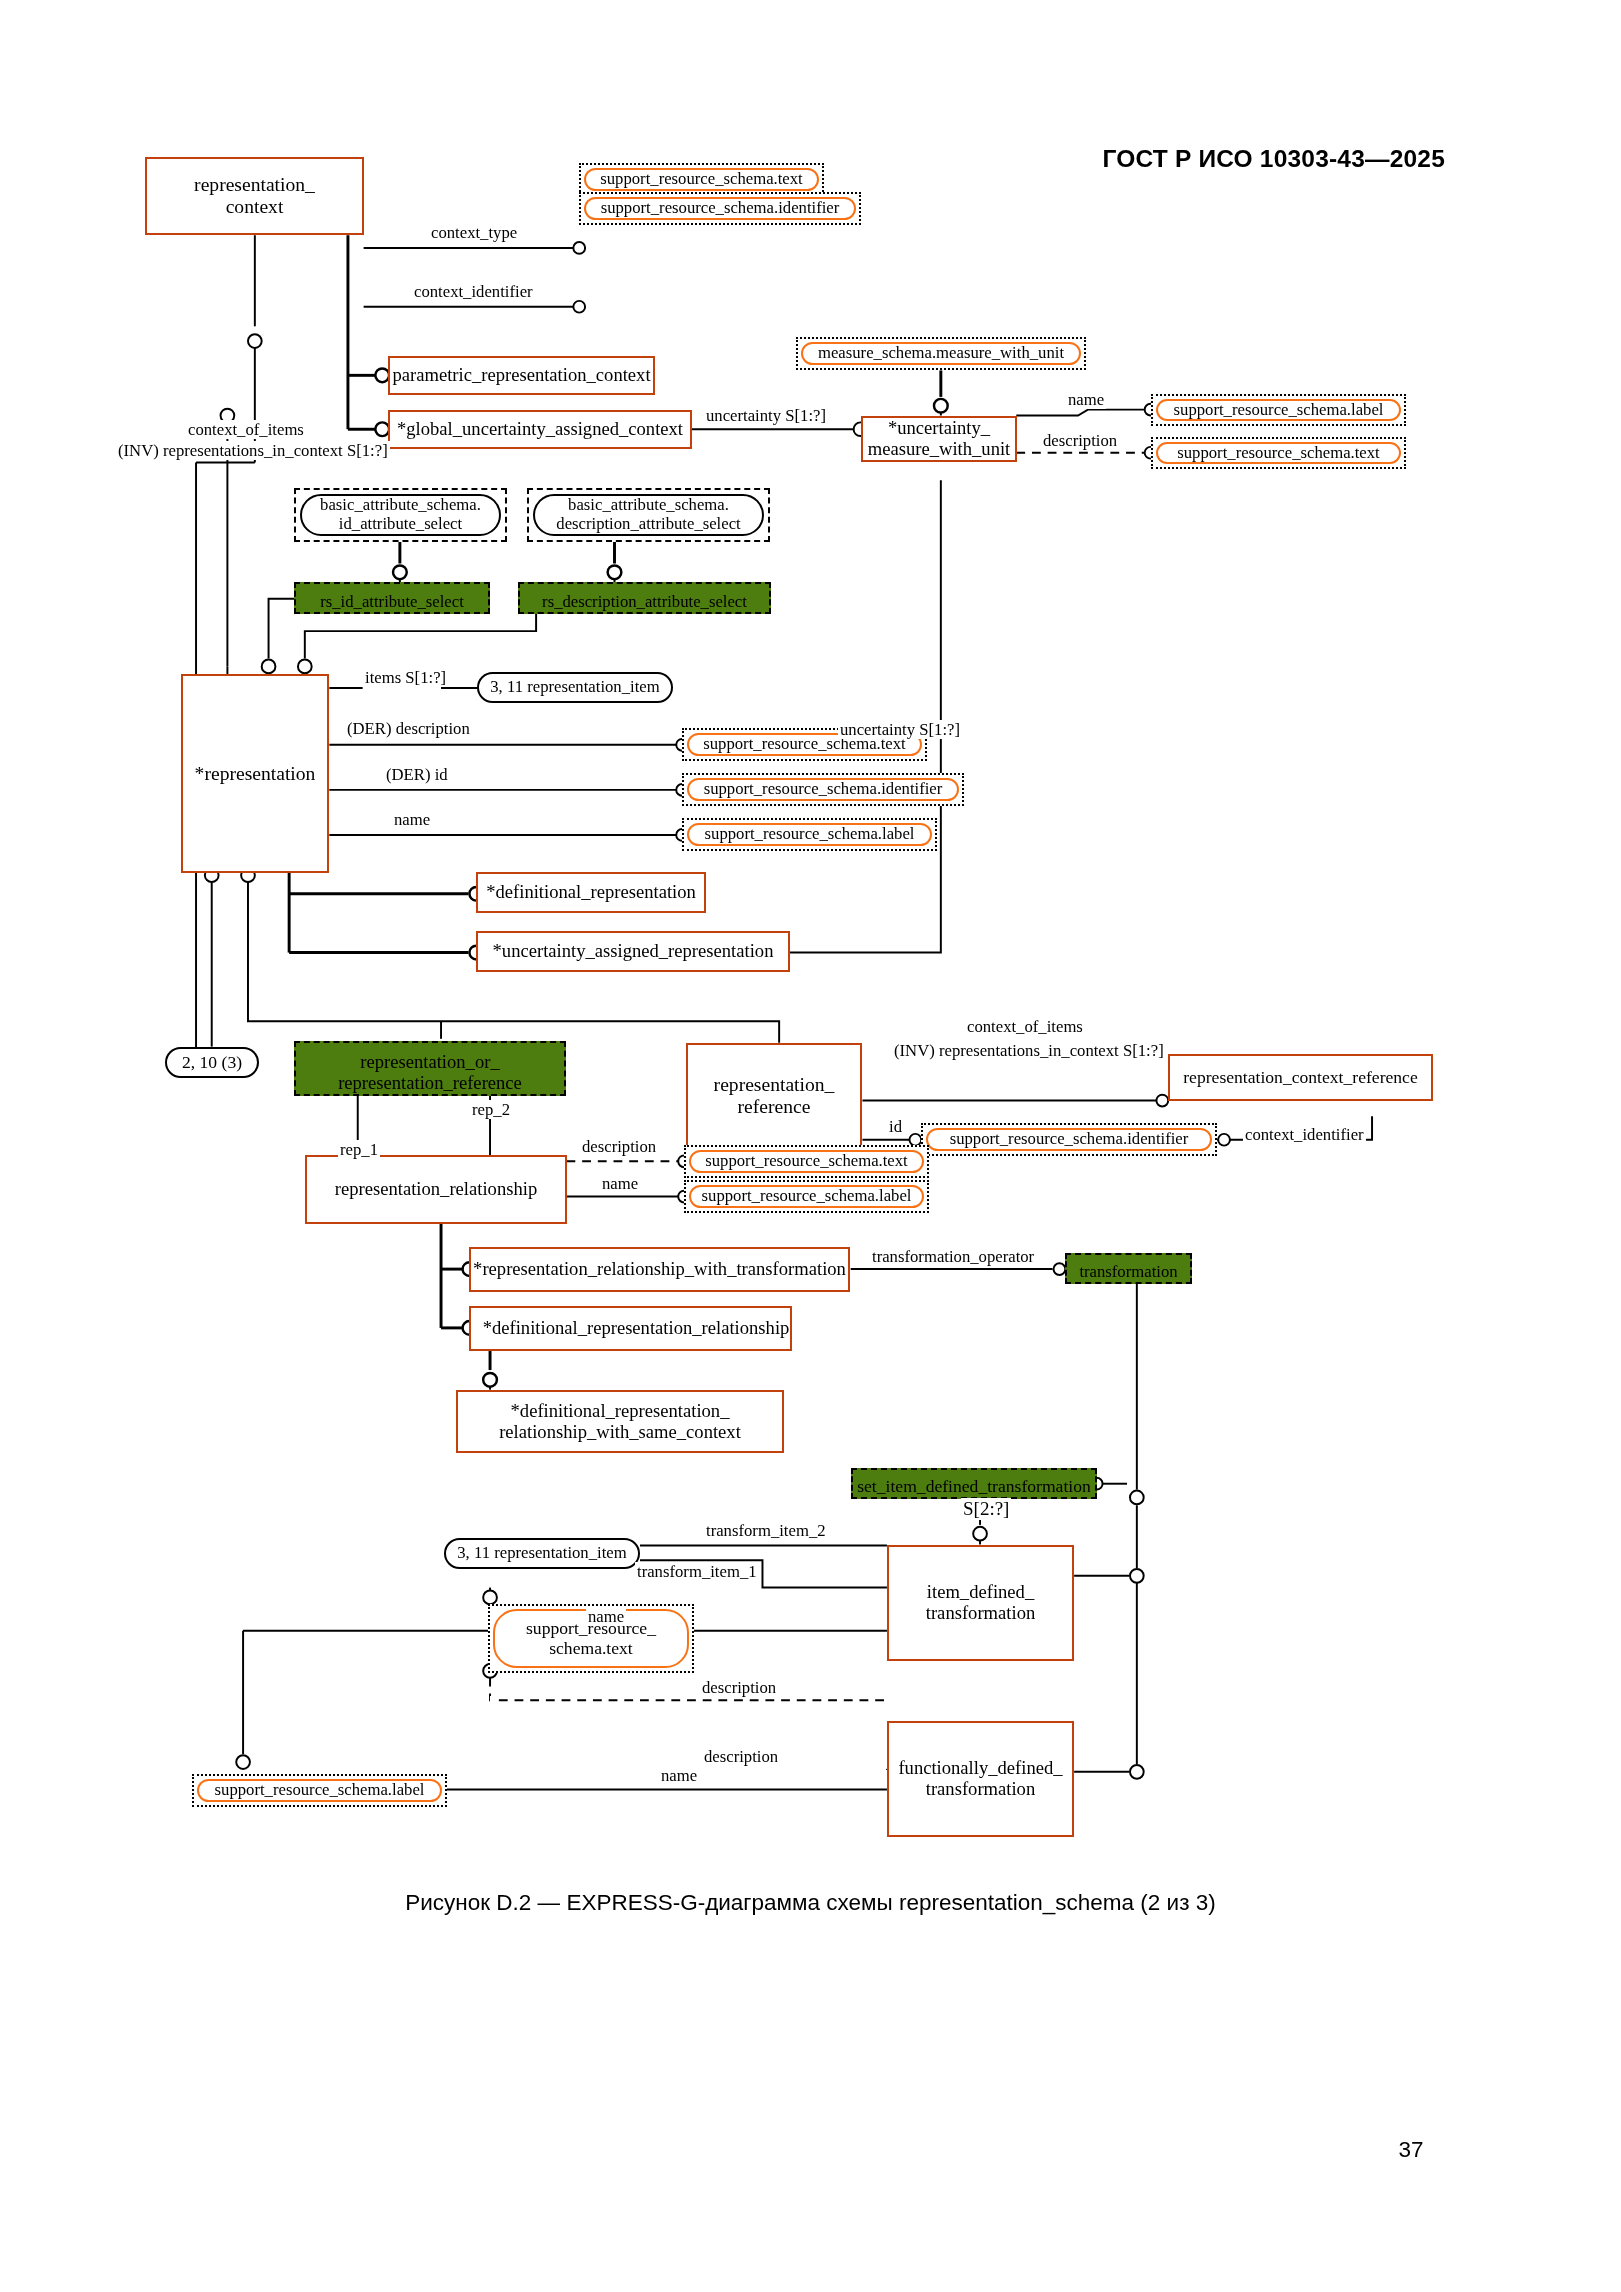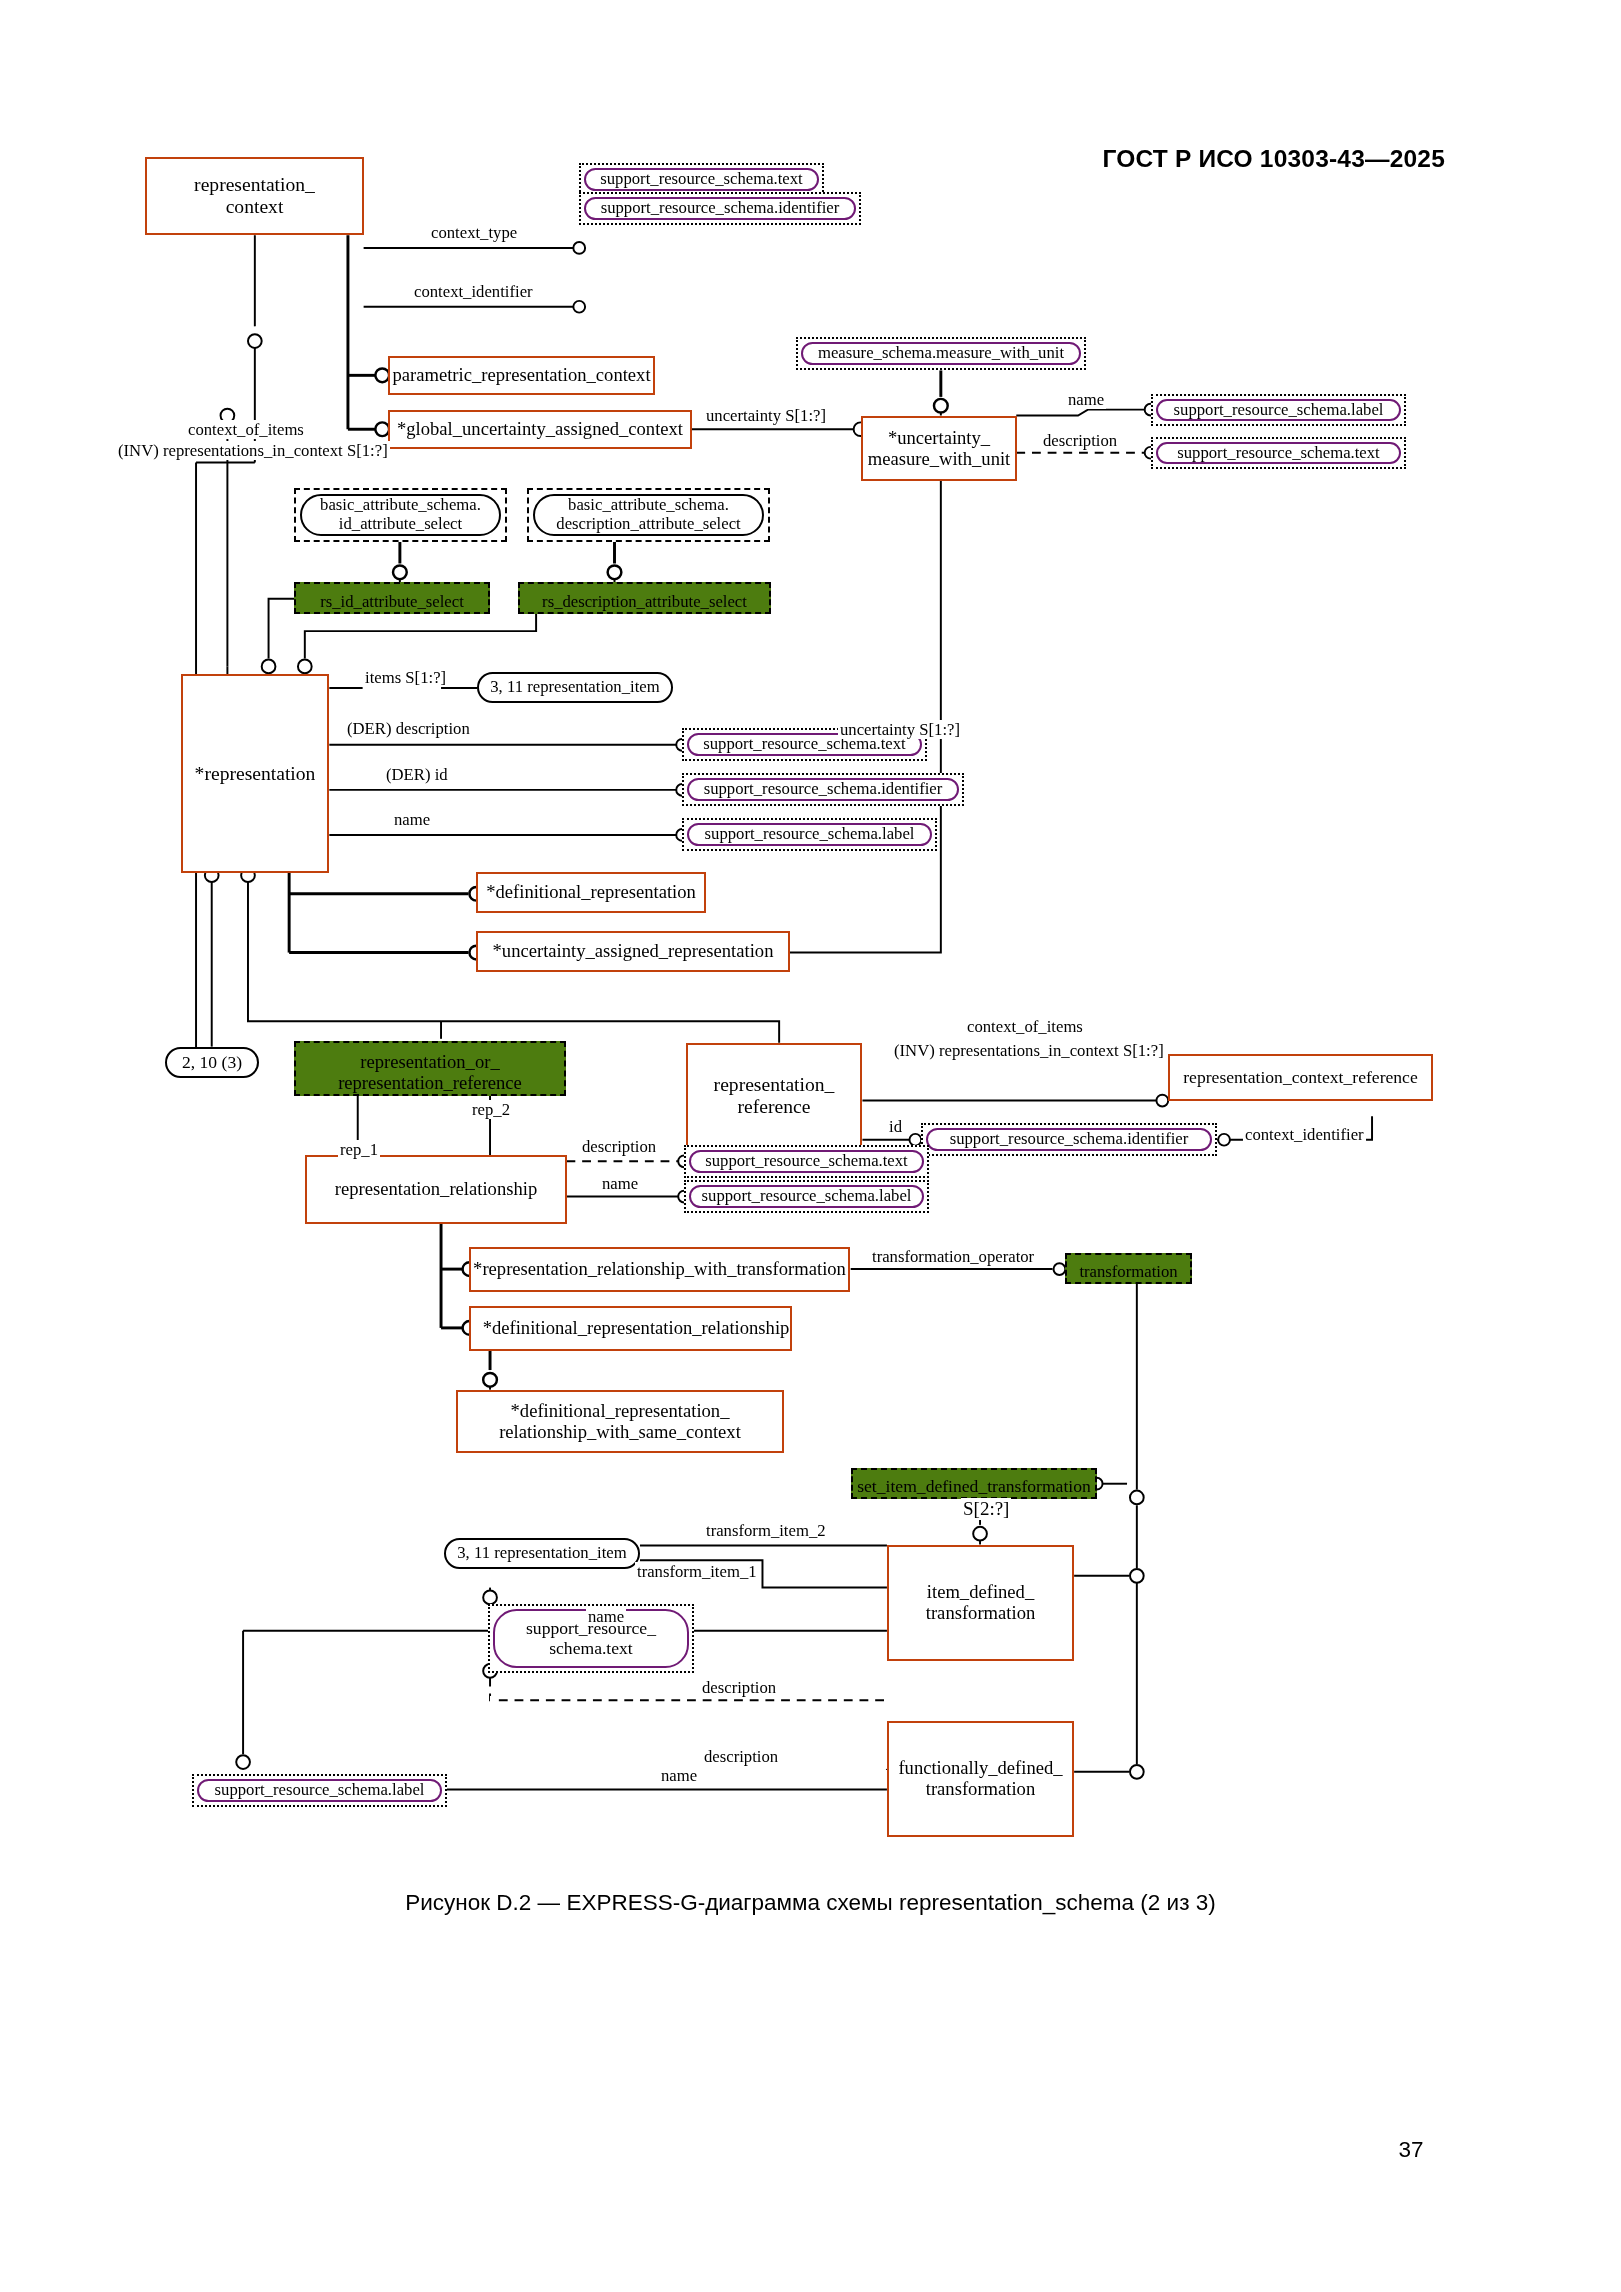--- a/index.html
+++ b/index.html
@@ -22,21 +22,21 @@
   .node{position:absolute;box-sizing:border-box;display:flex;align-items:center;
         justify-content:center;text-align:center;line-height:1.12;
         font-family:"Liberation Serif",serif;background:#fff;z-index:2;}
 
   
   .ent{border:2px solid #c2410c;}
 
   
   .pageref{position:absolute;box-sizing:border-box;border:2px dotted #000;background:#fff;
            padding:2.9px;z-index:2;}
-  .pageref > .inner{width:100%;height:100%;box-sizing:border-box;border:2px solid #701a75;
+  .pageref > .inner{width:100%;height:100%;box-sizing:border-box;border:2px solid #f97316;
            border-radius:23.5px;display:flex;align-items:center;justify-content:center;
            text-align:center;line-height:1.12;background:#fff;}
 
   
   .round{border:2px solid #000;border-radius:23.5px;}
   .dashed-inner{position:absolute;box-sizing:border-box;border:2.5px dashed #000;
         background:#4d7c0f;display:flex;align-items:flex-end;justify-content:center;
         text-align:center;line-height:1.12;z-index:2;}
   .select-frame{position:absolute;box-sizing:border-box;border:2.5px dashed #000;
         background:#fff;padding:3.9px;z-index:2;}
@@ -228,21 +228,21 @@
 </div>
 
 <div class="node ent fs19" style="left:388px;top:356px;width:267px;height:39px;">
   <span>parametric_representation_context</span>
 </div>
 
 <div class="node ent fs19" style="left:388px;top:410px;width:304px;height:39px;">
   <span>*global_uncertainty_assigned_context</span>
 </div>
 
-<div class="node ent fs19" style="left:861px;top:416px;width:156px;height:65px;">
+<div class="node ent fs19" style="left:861px;top:416px;width:156px;height:46px;">
   <span style="white-space:pre-line">*uncertainty_
 measure_with_unit</span>
 </div>
 
 <div class="pageref" style="left:1151px;top:394px;width:255px;height:32px;">
   <div class="inner fs17">
         <span>support_resource_schema.label</span>
       </div>
 </div>
 

